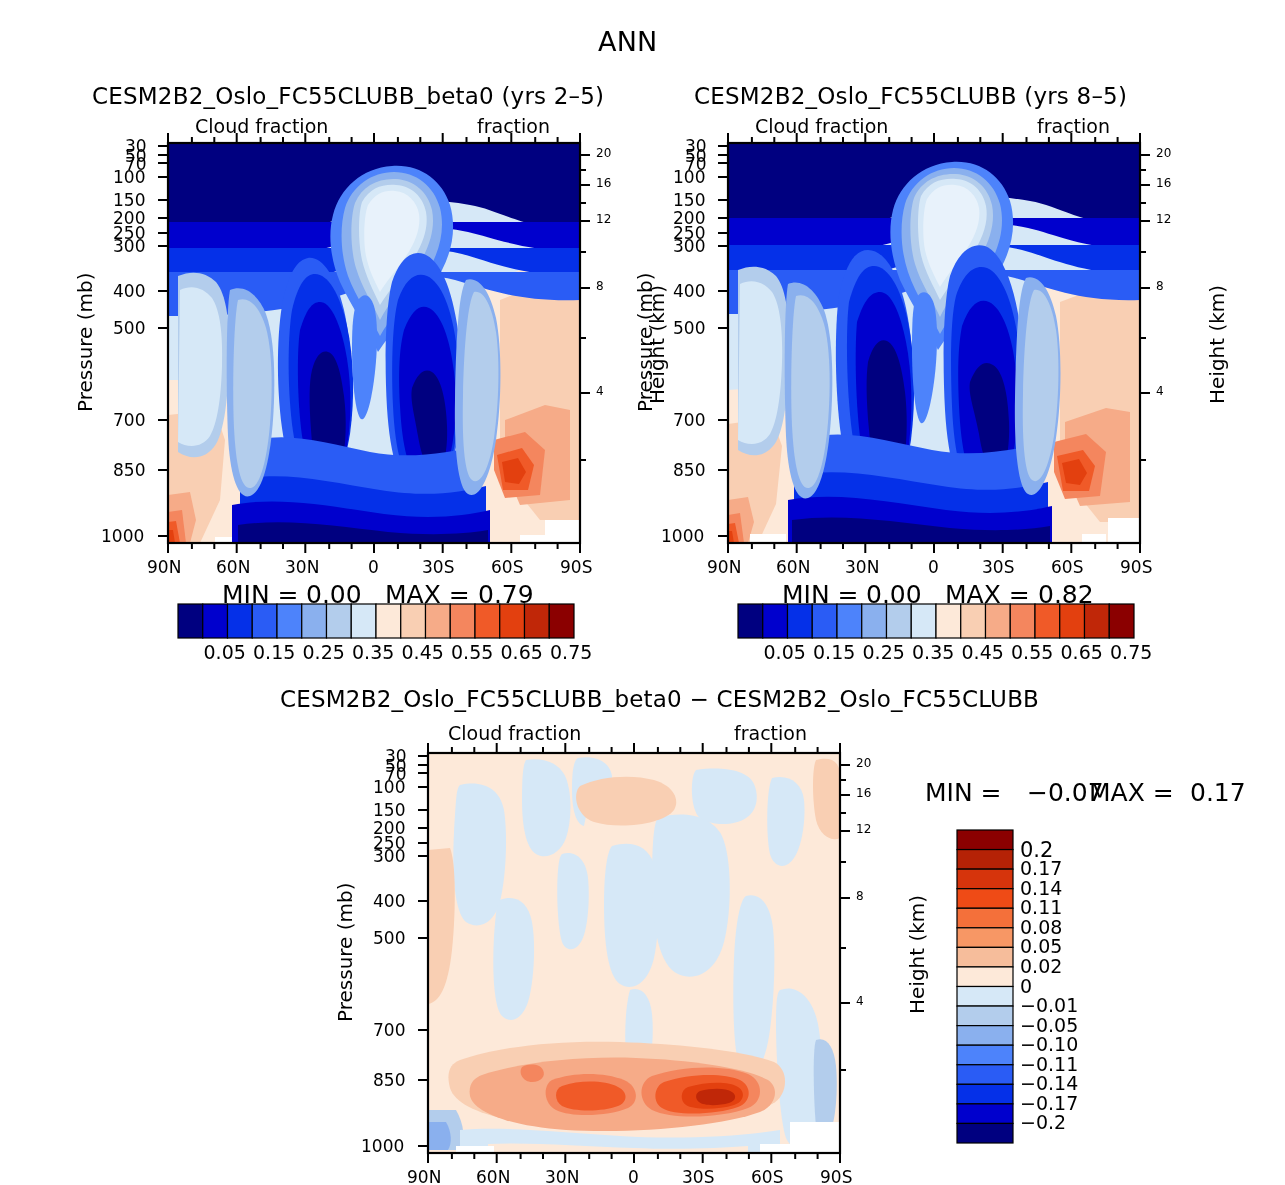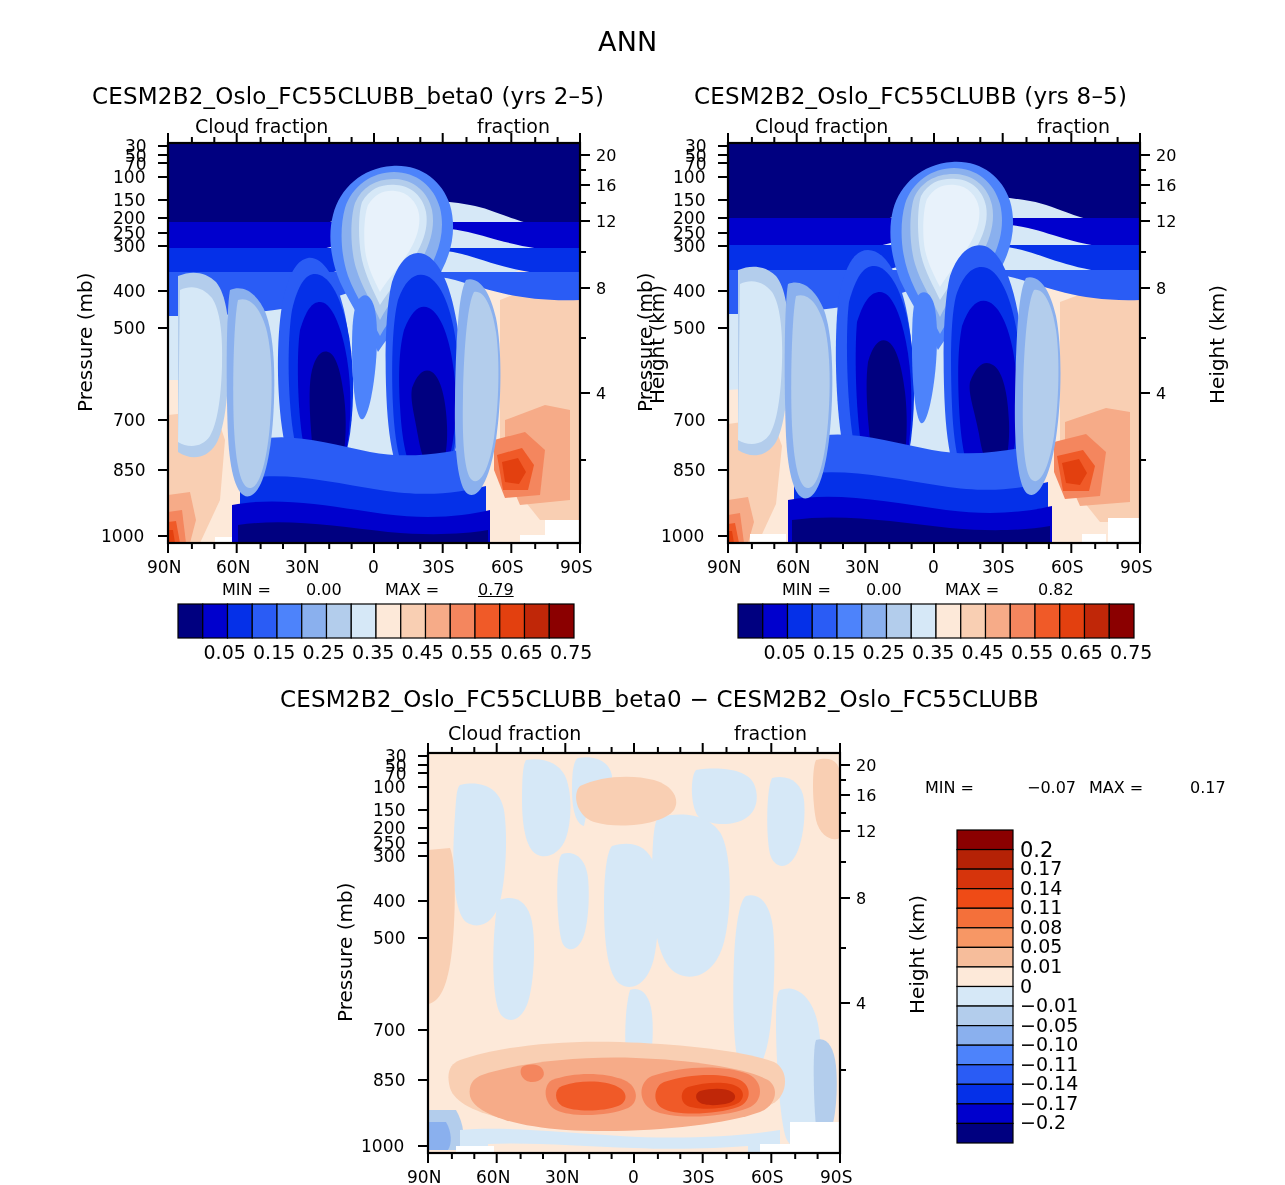--- a/index.html
+++ b/index.html
@@ -2,23 +2,23 @@
 <html><head>
 <meta charset="utf-8">
 <style>
   html,body{margin:0;padding:0;background:#fff;}
   body{width:1285px;height:1185px;position:relative;
        font-family:"DejaVu Sans","Liberation Sans",sans-serif;color:#000;}
   .abs{position:absolute;}
   .ttl{font-size:23px;letter-spacing:.2px;white-space:nowrap;}
   .sub{font-size:19px;white-space:nowrap;}
   .tk{font-size:17px;white-space:nowrap;}
-  .tksm{font-size:16px;white-space:nowrap;}
+  .tksm{font-size:12px;white-space:nowrap;}
   .cbl{font-size:19px;white-space:nowrap;}
-  .minmax{font-size:16px;white-space:nowrap;}
+  .minmax{font-size:25px;white-space:nowrap;}
   .axname{font-size:20px;white-space:nowrap;transform-origin:0 0;}
   svg{display:block;overflow:visible;}
   .frame{fill:none;stroke:#000;stroke-width:2.2;}
 </style>
 </head>
 <body>
 
 <div class="abs ttl" style="left:598px;top:26px;font-size:27px;">ANN</div>
 
 <div class="abs ttl" style="left:92px;top:83px;">CESM2B2_Oslo_FC55CLUBB_beta0 (yrs 2–5)</div>
@@ -722,21 +722,21 @@
       <rect x="0" y="293.44" width="56" height="19.56" fill="#000080" stroke="#000" stroke-width="1.2"></rect>
     </svg>
 </div>
 <div class="abs" id="cbarVlabels" style="left: 1020px; top: 830px; height: 313px; position: absolute;">
     <div style="position: absolute; font-size: 21px; white-space: nowrap; left: 0px; top: 7.6px;">0.2</div>
     <div style="position: absolute; font-size: 19px; white-space: nowrap; left: 0px; top: 27.1px;">0.17</div>
     <div style="position: absolute; font-size: 19px; white-space: nowrap; left: 0px; top: 46.7px;">0.14</div>
     <div style="position: absolute; font-size: 19px; white-space: nowrap; left: 0px; top: 66.3px;">0.11</div>
     <div style="position: absolute; font-size: 19px; white-space: nowrap; left: 0px; top: 85.8px;">0.08</div>
     <div style="position: absolute; font-size: 19px; white-space: nowrap; left: 0px; top: 105.4px;">0.05</div>
-    <div style="position: absolute; font-size: 19px; white-space: nowrap; left: 0px; top: 124.9px;">0.01</div>
+    <div style="position: absolute; font-size: 19px; white-space: nowrap; left: 0px; top: 124.9px;">0.02</div>
     <div style="position: absolute; font-size: 19px; white-space: nowrap; left: 0px; top: 144.5px;">0</div>
     <div style="position: absolute; font-size: 19px; white-space: nowrap; left: 0px; top: 164.1px;">−0.01</div>
     <div style="position: absolute; font-size: 19px; white-space: nowrap; left: 0px; top: 183.6px;">−0.05</div>
     <div style="position: absolute; font-size: 19px; white-space: nowrap; left: 0px; top: 203.2px;">−0.10</div>
     <div style="position: absolute; font-size: 19px; white-space: nowrap; left: 0px; top: 222.8px;">−0.11</div>
     <div style="position: absolute; font-size: 19px; white-space: nowrap; left: 0px; top: 242.3px;">−0.14</div>
     <div style="position: absolute; font-size: 19px; white-space: nowrap; left: 0px; top: 261.9px;">−0.17</div>
     <div style="position: absolute; font-size: 19px; white-space: nowrap; left: 0px; top: 281.4px;">−0.2</div>
   </div>
 

